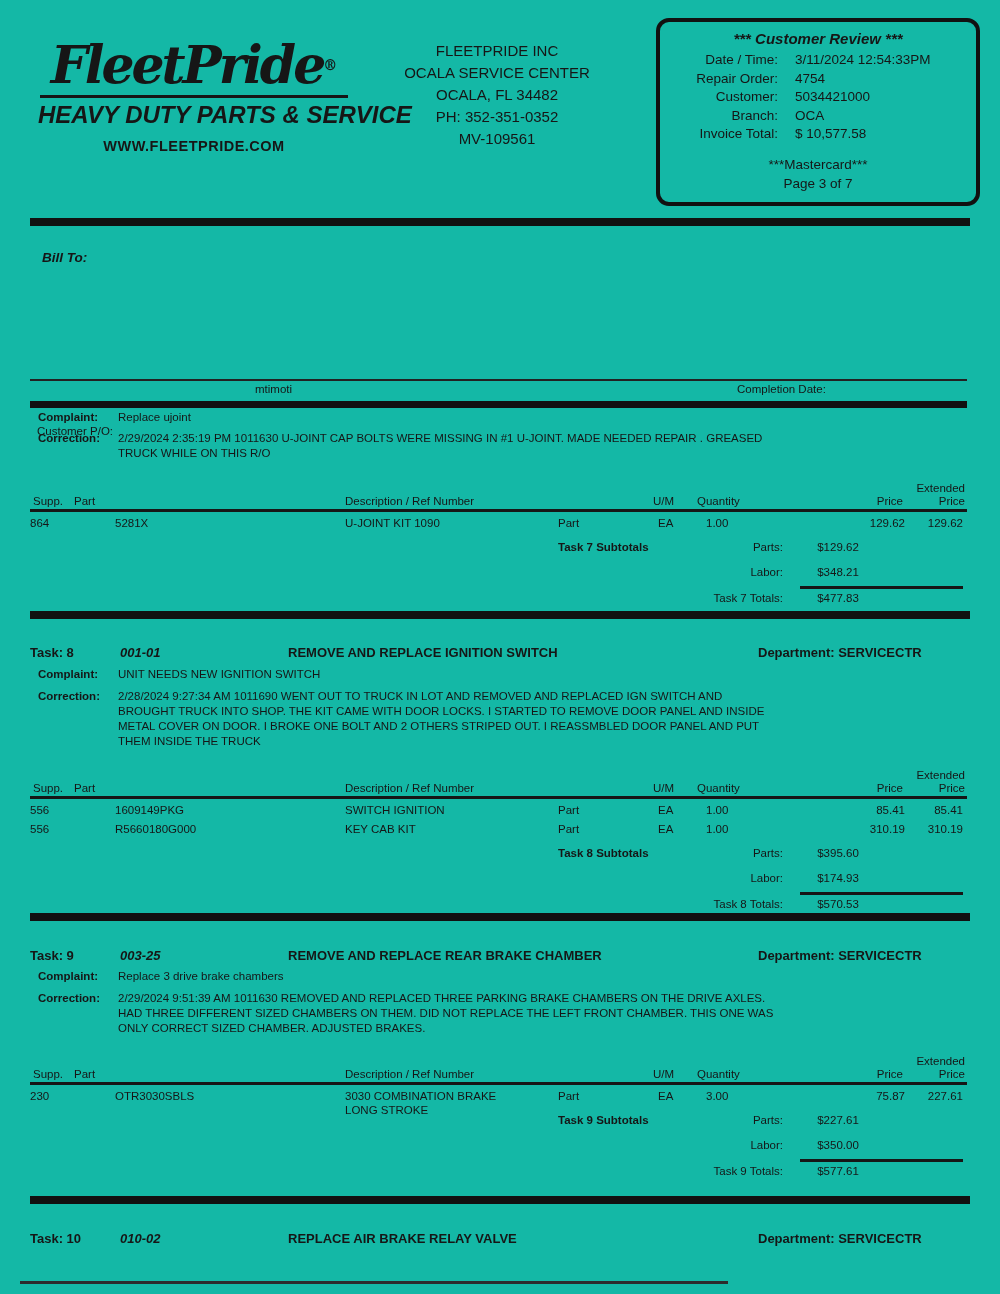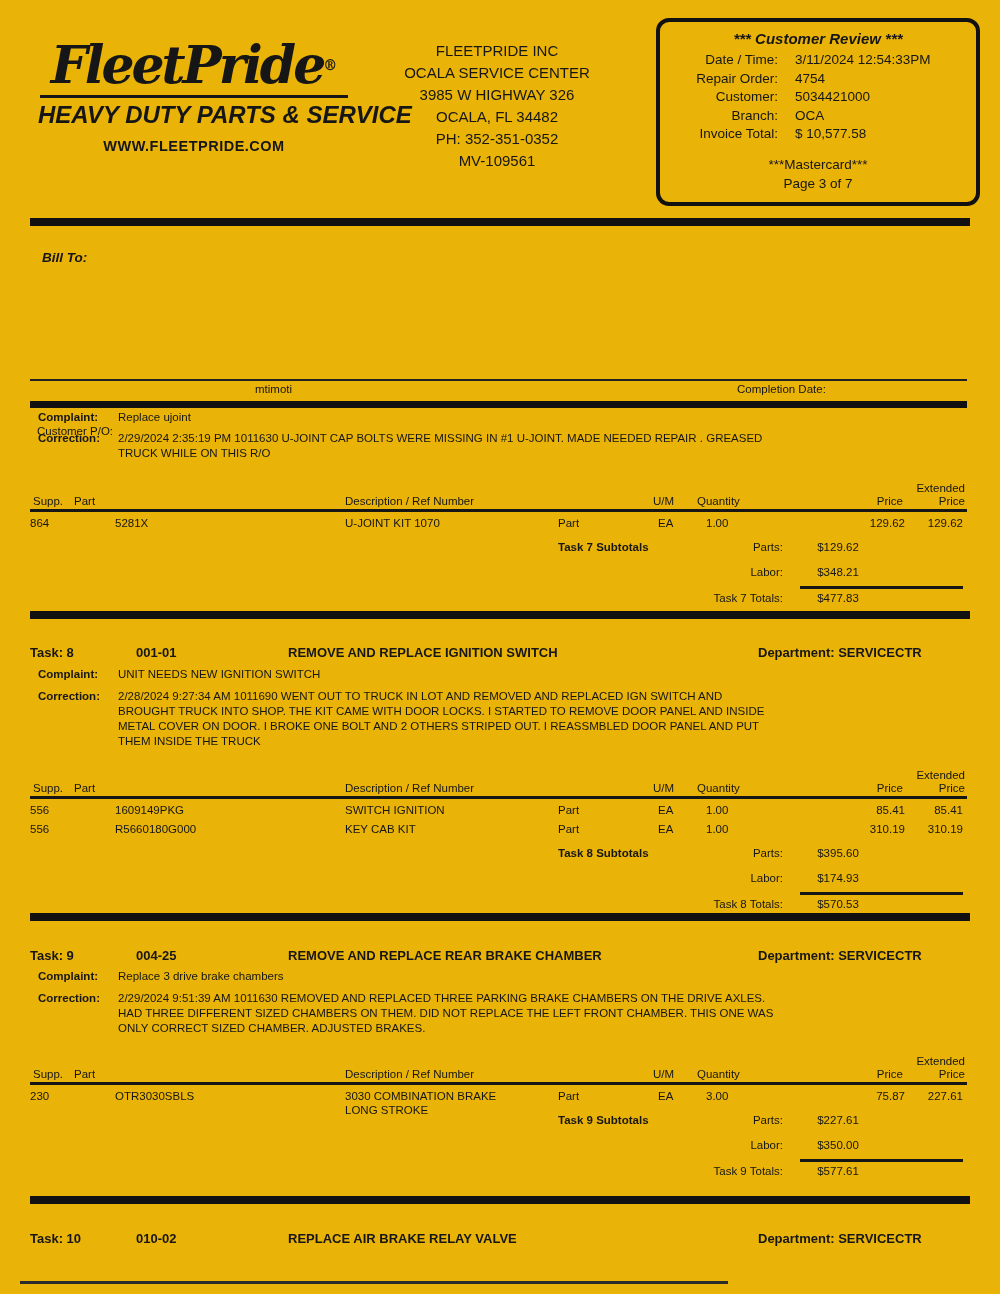--- a/index.html
+++ b/index.html
@@ -1,16 +1,16 @@
 <!DOCTYPE html>
 <html><head>
 <meta charset="utf-8">
 <style>
   html,body{margin:0;padding:0;background:#e8e8e8;}
-  .page{position:relative;width:1000px;height:1294px;margin:0 auto;background:#eab308;
+  .page{position:relative;width:1000px;height:1294px;margin:0 auto;background:#14b8a6;
         font-family:"Liberation Sans", sans-serif;color:#161616;overflow:hidden;}
 
   
   .logo-block{position:absolute;left:38px;top:36px;width:312px;text-align:center;}
   .logo-brand{font-family:"DejaVu Serif", serif;font-style:italic;font-weight:bold;
               font-size:52px;line-height:58px;letter-spacing:-3px;white-space:nowrap;}
   .logo-reg{font-size:14px;vertical-align:top;letter-spacing:0;}
   .logo-rule{height:3px;background:#161616;margin:1px 2px 3px 2px;}
   .logo-tagline{font-style:italic;font-weight:bold;font-size:24px;letter-spacing:0;white-space:nowrap;}
   .logo-web{font-weight:bold;font-size:14.5px;letter-spacing:.5px;margin-top:9px;}
@@ -39,21 +39,21 @@
   .po-line-thick{position:absolute;left:30px;top:401px;width:937px;height:7px;background:#111;}
 
   
   .cc-row{position:absolute;left:38px;width:930px;font-size:11.5px;line-height:15px;}
   .cc-label{position:absolute;left:0;font-weight:bold;}
   .cc-text{position:absolute;left:80px;width:770px;white-space:pre-line;}
 
   
   .task-head{position:absolute;left:30px;width:940px;height:18px;font-weight:bold;font-size:13px;}
   .th-task{position:absolute;left:0;}
-  .th-code{position:absolute;left:106px;}
+  .th-code{position:absolute;left:90px;font-style:italic;}
   .th-title{position:absolute;left:258px;}
   .th-dept{position:absolute;left:728px;white-space:nowrap;}
 
   
   .ptable{position:absolute;left:30px;width:937px;font-size:11.5px;line-height:14px;}
   .t-exthead{height:13px;text-align:right;padding-right:2px;}
   .t-head{position:relative;height:15px;}
   .h-supp{position:absolute;left:3px;}
   .h-part{position:absolute;left:44px;}
   .h-desc{position:absolute;left:315px;}
@@ -89,21 +89,20 @@
   <div class="logo-block">
     <div class="logo-brand"><span>FleetPride</span><span class="logo-reg">®</span></div>
     <div class="logo-rule"></div>
     <div class="logo-tagline">HEAVY DUTY PARTS &amp; SERVICE</div>
     <div class="logo-web">WWW.FLEETPRIDE.COM</div>
   </div>
 
   <div class="addr-block">
     <div>FLEETPRIDE  INC</div>
     <div>OCALA  SERVICE  CENTER</div>
-    <div>3985 W HIGHWAY 326</div>
     <div>OCALA, FL 34482</div>
     <div>PH: 352-351-0352</div>
     <div>MV-109561</div>
   </div>
 
   <div class="review-box">
     <div class="review-title">*** Customer Review ***</div>
     <div class="review-grid">
       <span class="lab">Date / Time:</span>
       <span>3/11/2024 12:54:33PM</span>
@@ -149,21 +148,21 @@
       <span class="h-desc">Description / Ref Number</span>
       <span class="h-um">U/M</span>
       <span class="h-qty">Quantity</span>
       <span class="h-price">Price</span>
       <span class="h-ext">Price</span>
     </div>
     <div class="t-rule"></div>
     <div class="t-row">
       <span class="d-supp">864</span>
       <span class="d-part">5281X</span>
-      <span class="d-desc">U-JOINT KIT  1070</span>
+      <span class="d-desc">U-JOINT KIT  1090</span>
       <span class="d-type">Part</span>
       <span class="d-um">EA</span>
       <span class="d-qty">1.00</span>
       <span class="d-price">129.62</span>
       <span class="d-ext">129.62</span>
     </div>
     <div class="t-sub">
       <span class="s-name">Task 7 Subtotals</span>
       <span class="s-key">Parts:</span>
       <span class="s-val">$129.62</span>
@@ -244,21 +243,21 @@
     <div class="t-sub t-totals">
       <span class="s-key">Task 8 Totals:</span>
       <span class="s-val">$570.53</span>
     </div>
   </div>
 
   <div class="rule-sep" style="top:913px"></div>
 
   <div class="task-head" style="top:948px">
     <span class="th-task">Task: 9</span>
-    <span class="th-code">004-25</span>
+    <span class="th-code">003-25</span>
     <span class="th-title">REMOVE AND REPLACE REAR BRAKE CHAMBER</span>
     <span class="th-dept">Department: SERVICECTR</span>
   </div>
   <div class="cc-row" style="top:969px">
     <span class="cc-label">Complaint:</span>
     <span class="cc-text">Replace 3 drive brake chambers</span>
   </div>
   <div class="cc-row" style="top:991px">
     <span class="cc-label">Correction:</span>
     <span class="cc-text">2/29/2024 9:51:39 AM  1011630  REMOVED AND REPLACED THREE PARKING BRAKE CHAMBERS ON THE DRIVE AXLES.

